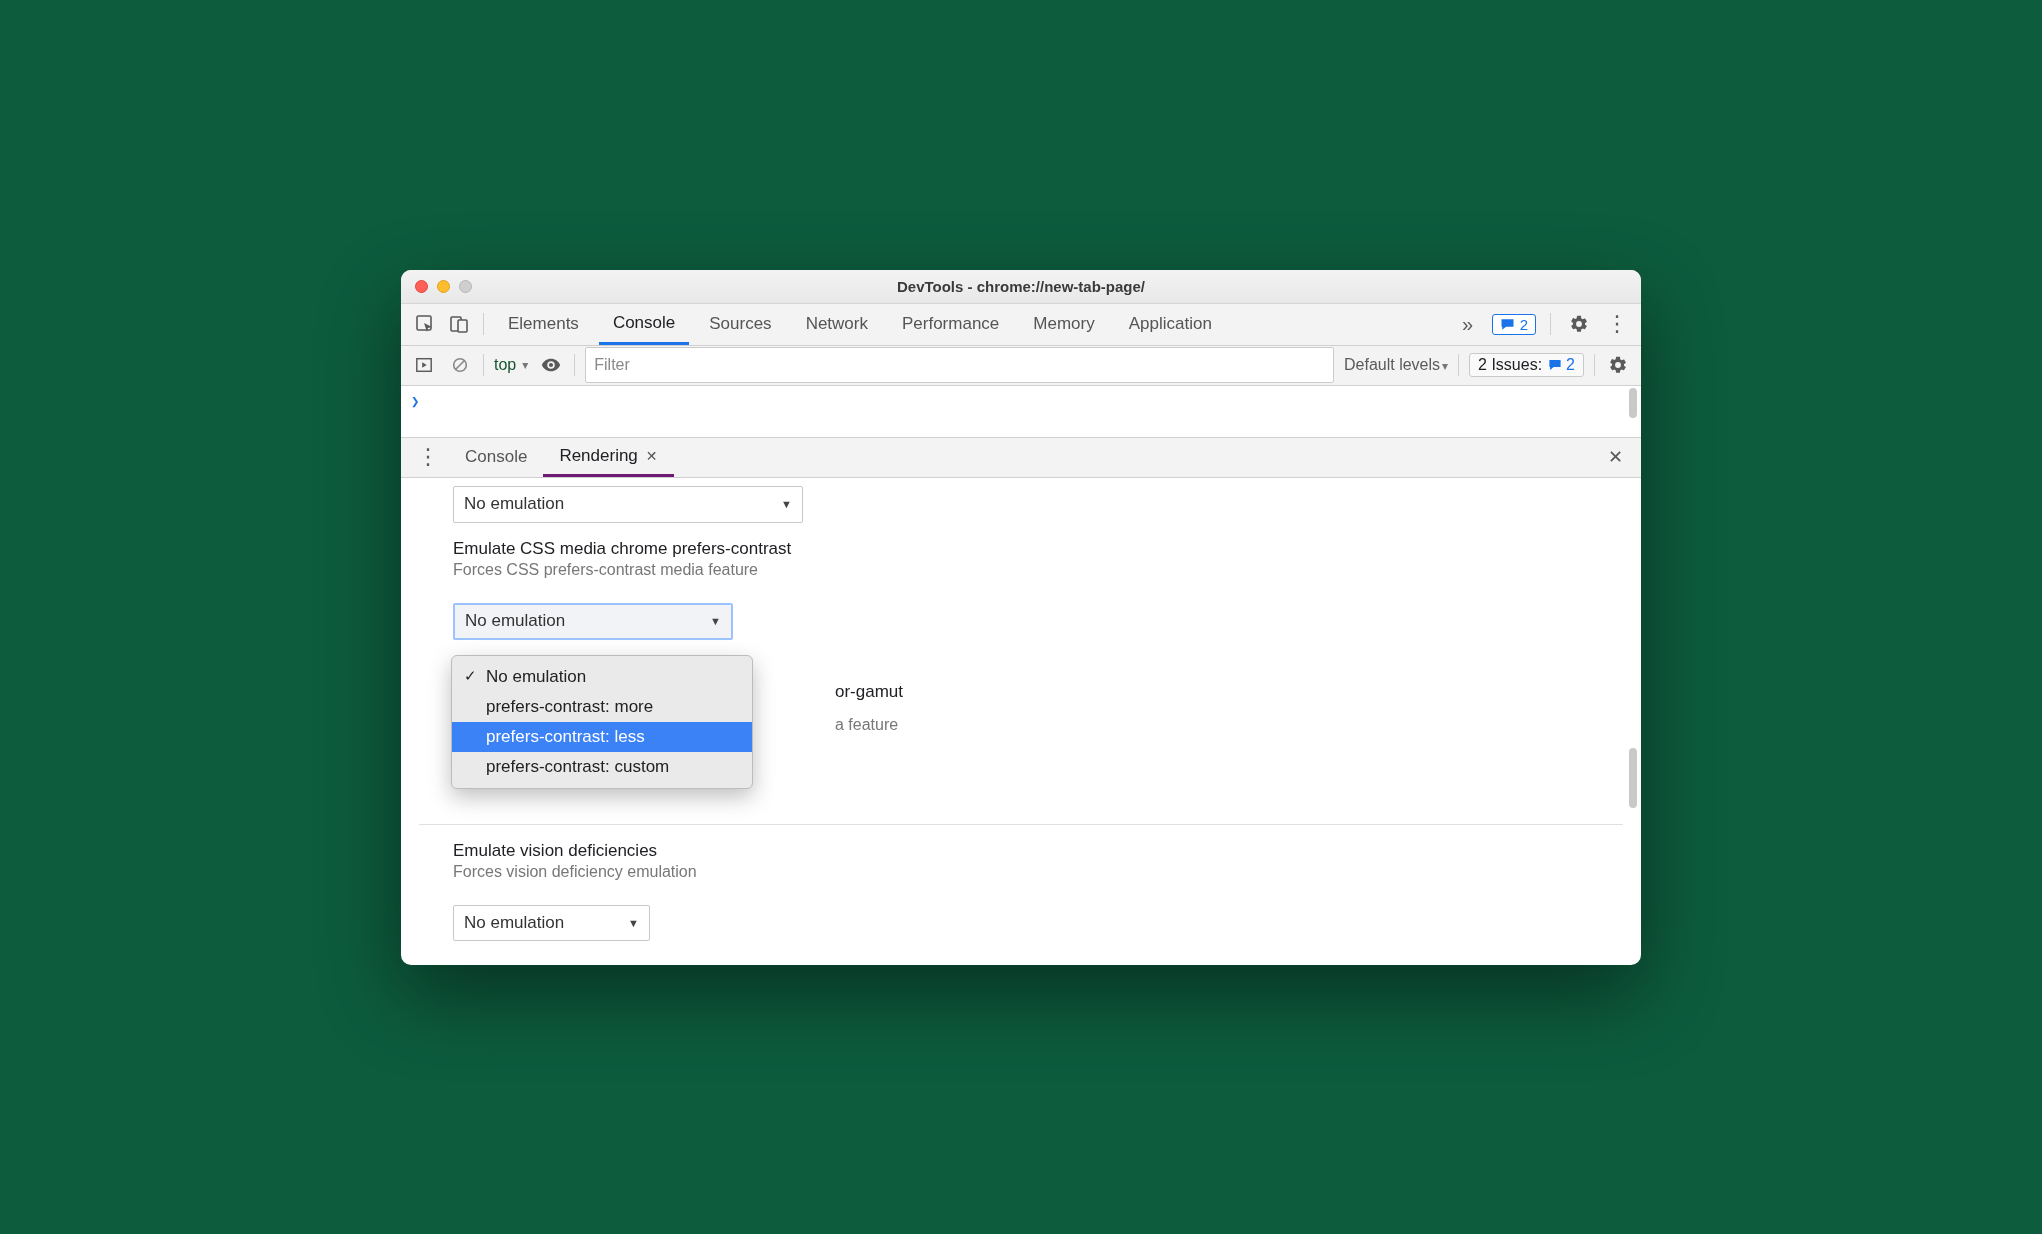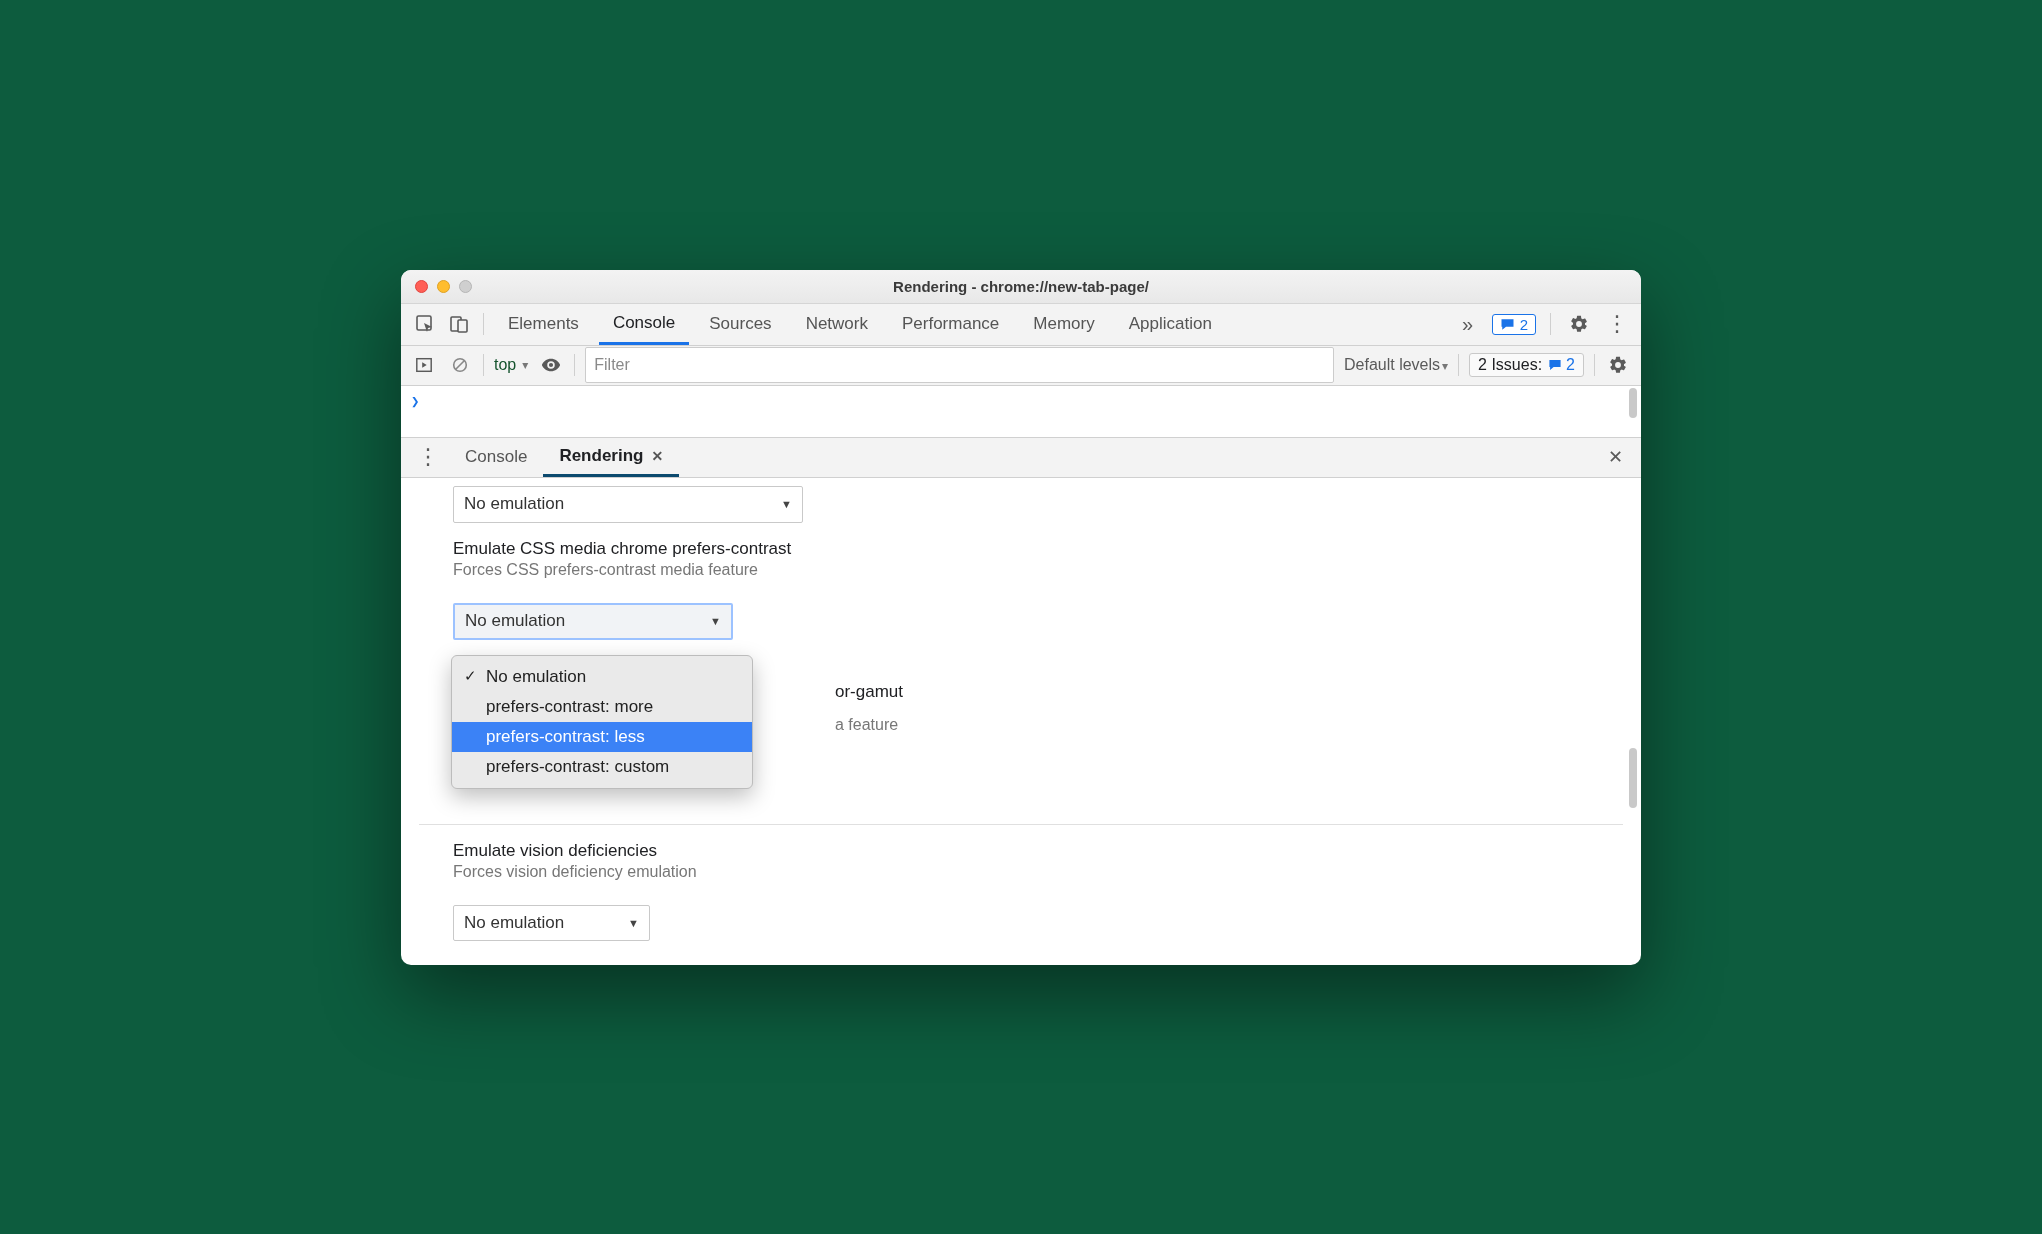--- a/index.html
+++ b/index.html
@@ -92,21 +92,21 @@
   
   .drawer-tabs {
     height:40px; background:#f3f3f3; border-bottom:1px solid #d0d0d0;
     display:flex; align-items:center; padding:0 6px; gap:0;
   }
   .drawer-tabs .menu { font-size:22px; color:#5a5a5a; padding:0 10px; }
   .drawer-tabs .dtab {
     padding:0 16px; height:100%; display:flex; align-items:center;
     color:#555; font-size:17px; cursor:pointer; gap:8px;
   }
-  .drawer-tabs .dtab.active { color:#202124; font-weight:700; border-bottom:3px solid #0c4a6e; }
+  .drawer-tabs .dtab.active { color:#202124; font-weight:400; border-bottom:3px solid #701a75; }
   .close-x { font-size:14px; color:#555; }
   .drawer-close { margin-left:auto; font-size:18px; color:#5a5a5a; padding:0 12px; cursor:pointer; }
   
   .panel {
     flex:1; overflow:hidden; position:relative;
     padding: 6px 0 0 0;
   }
   .section { padding: 12px 52px 14px 52px; }
   .section-title { font-size:17px; color:#202124; margin-bottom:2px; }
   .section-desc { font-size:16px; color:#777; }
@@ -145,21 +145,21 @@
 <body>
 
 <div class="window">
 
   <div class="titlebar">
     <div class="traffic-lights">
       <div class="dot red"></div>
       <div class="dot yellow"></div>
       <div class="dot gray"></div>
     </div>
-    <div class="window-title">Rendering - chrome://new-tab-page/</div>
+    <div class="window-title">DevTools - chrome://new-tab-page/</div>
   </div>
 
   <div class="main-tabs">
     <div class="tb-icon">
       <svg width="20" height="20" viewBox="0 0 20 20" fill="none" stroke="#5a5a5a" stroke-width="1.6">
         <rect x="2" y="2" width="14" height="14" rx="1.5"></rect>
           <path d="M9 9 L17 13 L13 14 L12 18 Z" fill="#5a5a5a" stroke="none"></path>
       </svg>
     </div>
     <div class="tb-icon">

